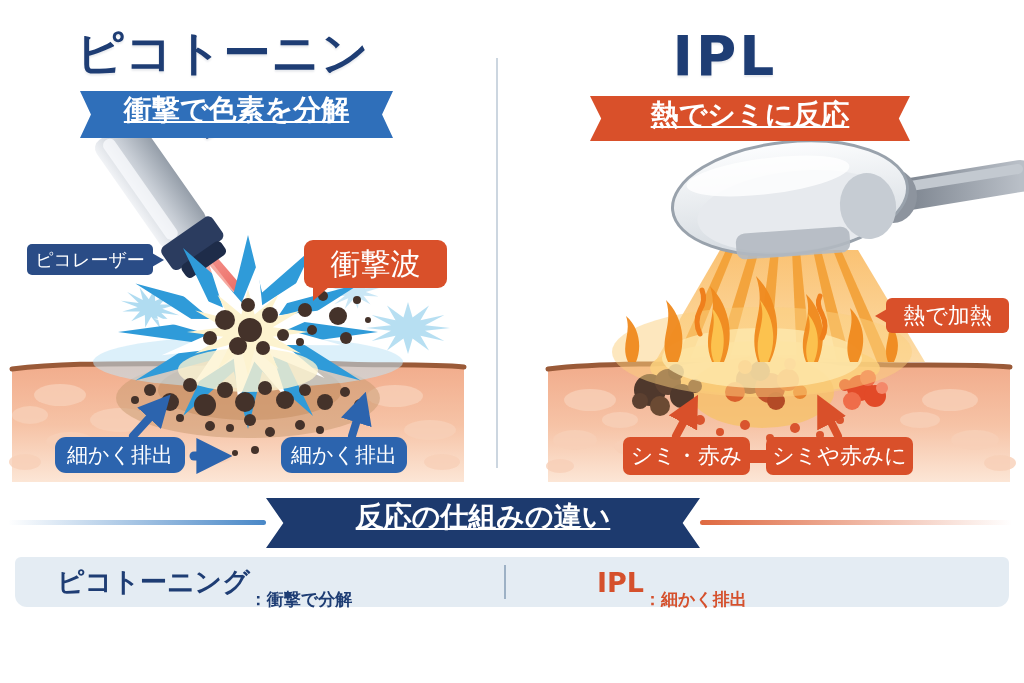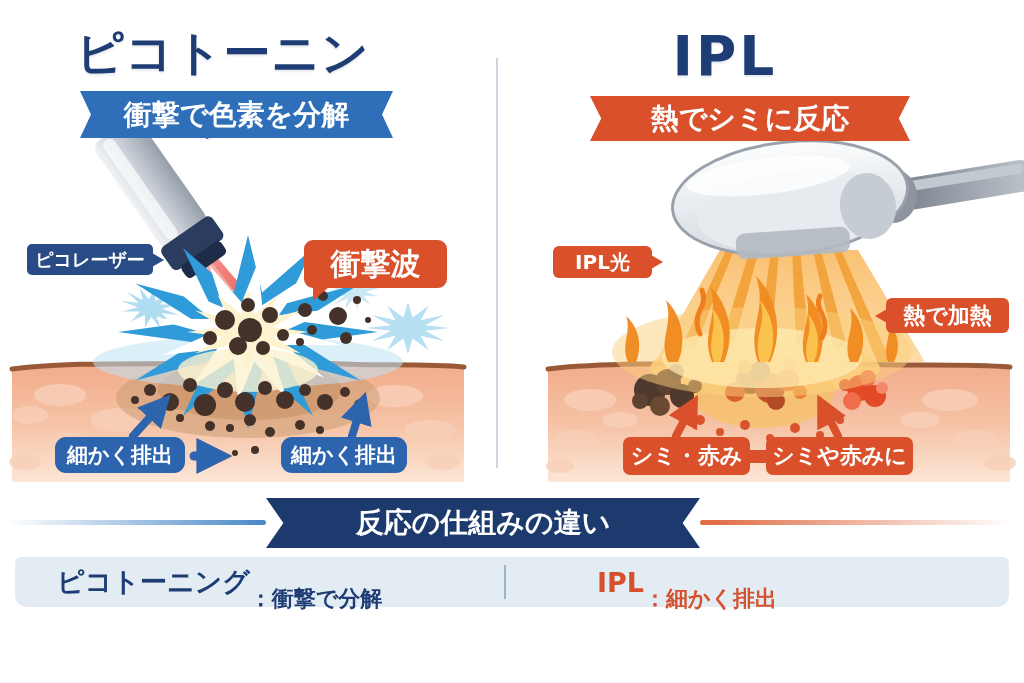--- a/index.html
+++ b/index.html
@@ -9,29 +9,29 @@
   svg.illus{position:absolute;left:0;top:0;z-index:1;}
   .ovl{position:absolute;z-index:2;}
 
   
   .title{font-weight:bold;color:#1e3d74;text-align:center;letter-spacing:1px;
          text-shadow:0 2px 2px rgba(20,40,80,.10);}
   .title-left{left:58px;top:22px;width:330px;font-size:47px;}
   .title-ipl{left:640px;top:24px;width:170px;font-size:55px;letter-spacing:3px;}
 
   
-  .ribbon{display:flex;align-items:center;justify-content:center;color:#fff;font-weight:bold;
-          clip-path:polygon(0 0,100% 0,96.5% 50%,100% 100%,0 100%,3.5% 50%);}
+  .ribbon{display:flex;justify-content:center;color:#fff;font-weight:bold;
+          clip-path:polygon(0 0,100% 0,96.5% 50%,100% 100%,0 100%,3.5% 50%);text-decoration:underline;}
   .banner-blue{left:80px;top:91px;width:313px;height:47px;background:#2f6fba;font-size:28px;}
   .banner-red{left:590px;top:96px;width:320px;height:45px;background:#d9502a;font-size:28px;}
   .ribbon-bottom{left:266px;top:498px;width:434px;height:50px;background:#1d3a6e;font-size:28px;
                  clip-path:polygon(0 0,100% 0,96% 50%,100% 100%,0 100%,4% 50%);}
 
   
-  .lbl{display:flex;align-items:center;justify-content:center;color:#fff;font-weight:bold;
+  .lbl{display:flex;align-items:center;justify-content:center;color:#fff;font-weight:normal;
        border-radius:6px;white-space:nowrap;}
   .lbl-pico{left:27px;top:244px;width:126px;height:31px;background:#2a4c86;font-size:18px;border-radius:5px;}
   .lbl-pico::after{content:'';position:absolute;right:-11px;top:50%;margin-top:-7px;
        border:7px solid transparent;border-right:0;border-left:12px solid #2a4c86;}
   .lbl-shock{left:304px;top:240px;width:143px;height:48px;background:#d9502a;font-size:30px;border-radius:9px;}
   .lbl-shock::after{content:'';position:absolute;left:9px;bottom:-13px;width:0;height:0;
        border-top:15px solid #d9502a;border-right:17px solid transparent;}
   .lbl-excrete{background:#2c64ae;font-size:21px;height:36px;border-radius:11px;}
   .lbl-excrete1{left:55px;top:437px;width:130px;}
   .lbl-excrete2{left:281px;top:437px;width:126px;}
@@ -51,21 +51,21 @@
        background:linear-gradient(to right,rgba(79,142,205,0),rgba(63,129,196,.95));}
   .line-orange{left:700px;top:520px;width:312px;height:5px;border-radius:3px;
        background:linear-gradient(to right,rgba(221,97,54,.95),rgba(221,97,54,0));}
   .summary-bar{left:15px;top:557px;width:994px;height:50px;background:#e4ecf3;
        border-radius:6px 6px 12px 12px;}
   .summary-divider{left:504px;top:565px;width:2px;height:34px;background:#9db1c5;}
   .summary-text{display:flex;align-items:baseline;height:50px;font-weight:bold;}
   .summary-left{left:57px;top:557px;color:#1e3d74;}
   .summary-right{left:597px;top:557px;color:#d5502c;}
   .summary-text .name{font-size:27px;align-self:center;}
-  .summary-text .desc{font-size:22px;align-self:center;padding-top:2px;margin-top:32px;}
+  .summary-text .desc{font-size:17px;align-self:center;padding-top:2px;margin-top:32px;}
   .center-divider{left:496px;top:58px;width:2px;height:410px;background:#ccd6e0;}
 </style>
 </head>
 <body>
 
 <div class="stage">
 
   <svg class="illus" width="1024" height="683" viewBox="0 0 1024 683">
     <defs>
       <linearGradient id="skinGrad" x1="0" y1="0" x2="0" y2="1">
@@ -315,21 +315,20 @@
   </div>
   <div class="ovl lbl lbl-pico">ピコレーザー</div>
   <div class="ovl lbl lbl-shock">衝撃波</div>
   <div class="ovl lbl lbl-excrete lbl-excrete1">細かく排出</div>
   <div class="ovl lbl lbl-excrete lbl-excrete2">細かく排出</div>
 
   <div class="ovl title title-ipl">IPL</div>
   <div class="ovl ribbon banner-red">
     <span>熱でシミに反応</span>
   </div>
-  <div class="ovl lbl lbl-ipl-light">IPL光</div>
   <div class="ovl lbl lbl-heat">熱で加熱</div>
   <div class="ovl lbl lbl-spot lbl-spot1">シミ・赤み</div>
   <div class="ovl lbl lbl-spot lbl-spot2">シミや赤みに</div>
   <div class="ovl spot-connector"></div>
 
   <div class="ovl line-blue"></div>
   <div class="ovl line-orange"></div>
   <div class="ovl ribbon ribbon-bottom">
     <span>反応の仕組みの違い</span>
   </div>

